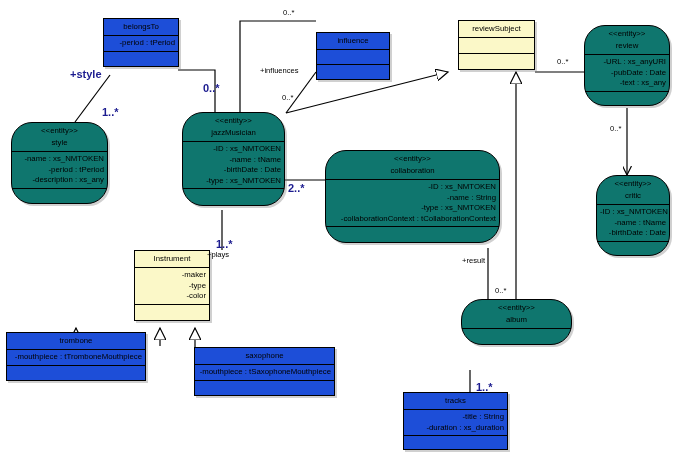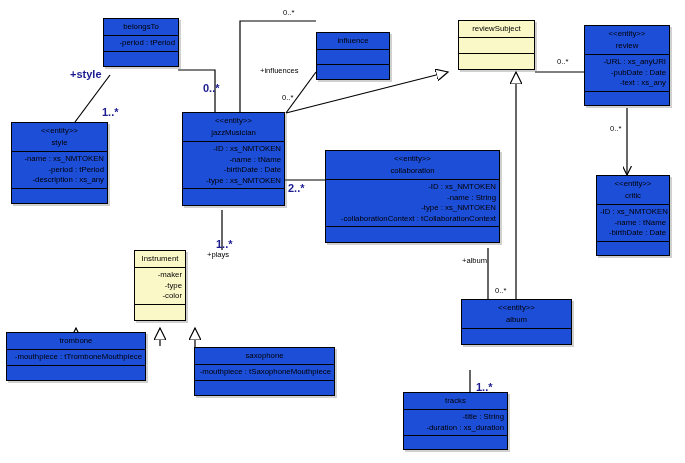--- a/index.html
+++ b/index.html
@@ -24,21 +24,21 @@
   }
   .uml-class {
     position: absolute;
     box-sizing: border-box;
     border: 1.4px solid #000000;
     background: #1d4ed8;
     font-size: 7.8px;
     color: #000000;
     box-shadow: 2px 2px 0 rgba(120,120,120,0.35);
   }
-  .uml-class.green { background: #1d4ed8; }
+  .uml-class.green { background: #0f766e; border-radius: 21px; }
   .uml-class.yellow { background: #fbf8c8; }
   .compartment {
     box-sizing: border-box;
     padding: 2px 3px;
   }
   .compartment + .compartment {
     border-top: 1.4px solid #000000;
   }
   .c-head {
     text-align: center;
@@ -209,21 +209,21 @@
     </div>
     <div class="compartment c-attrs">
       <span class="attr-line">-ID : xs_NMTOKEN</span>
       <span class="attr-line">-name : String</span>
       <span class="attr-line">-type : xs_NMTOKEN</span>
       <span class="attr-line">-collaborationContext : tCollaborationContext</span>
     </div>
     <div class="compartment c-ops" style="height:16px;"></div>
   </div>
 
-  <div class="uml-class yellow" style="left:134px; top:250px; width:52px;">
+  <div class="uml-class yellow" style="left:134px; top:250px; width:76px;">
     <div class="compartment c-head">
       <span class="cname">Instrument</span>
     </div>
     <div class="compartment c-attrs">
       <span class="attr-line">-maker</span>
       <span class="attr-line">-type</span>
       <span class="attr-line">-color</span>
     </div>
     <div class="compartment c-ops" style="height:16px;"></div>
   </div>
@@ -271,17 +271,17 @@
   <div class="label mult" style="left:102px; top:106px;">1..*</div>
   <div class="label mult" style="left:203px; top:82px;">0..*</div>
   <div class="label role" style="left:283px; top:8px;">0..*</div>
   <div class="label role" style="left:260px; top:66px;">+influences</div>
   <div class="label role" style="left:282px; top:93px;">0..*</div>
   <div class="label role" style="left:557px; top:57px;">0..*</div>
   <div class="label role" style="left:610px; top:124px;">0..*</div>
   <div class="label mult" style="left:288px; top:182px;">2..*</div>
   <div class="label role" style="left:207px; top:211px;margin-top:39px;">+plays</div>
   <div class="label mult" style="left:216px; top:238px;">1..*</div>
-  <div class="label role" style="left:462px; top:256px;">+album</div>
+  <div class="label role" style="left:462px; top:256px;">+result</div>
   <div class="label role" style="left:495px; top:286px;">0..*</div>
   <div class="label mult" style="left:476px; top:381px;">1..*</div>
 
 </div>
 
 </body></html>

